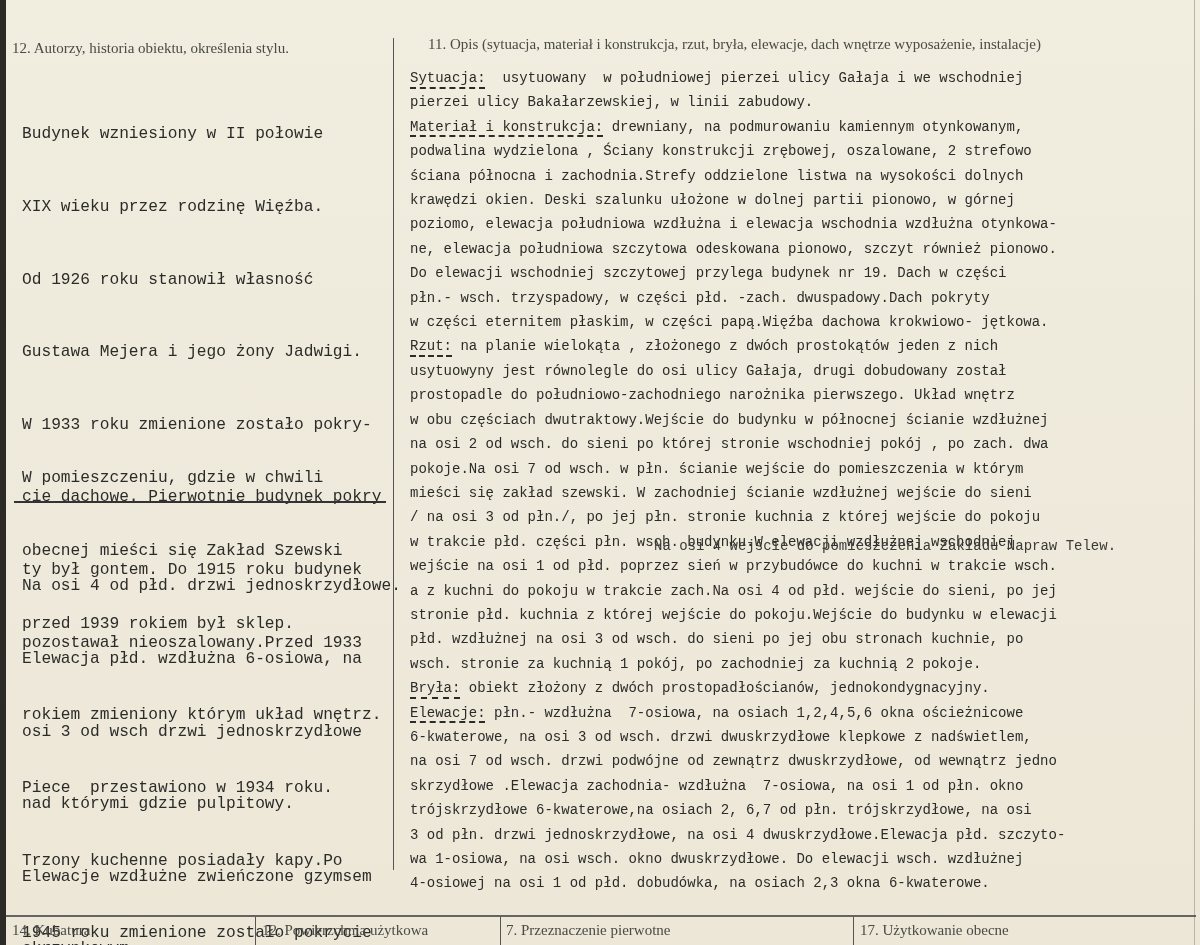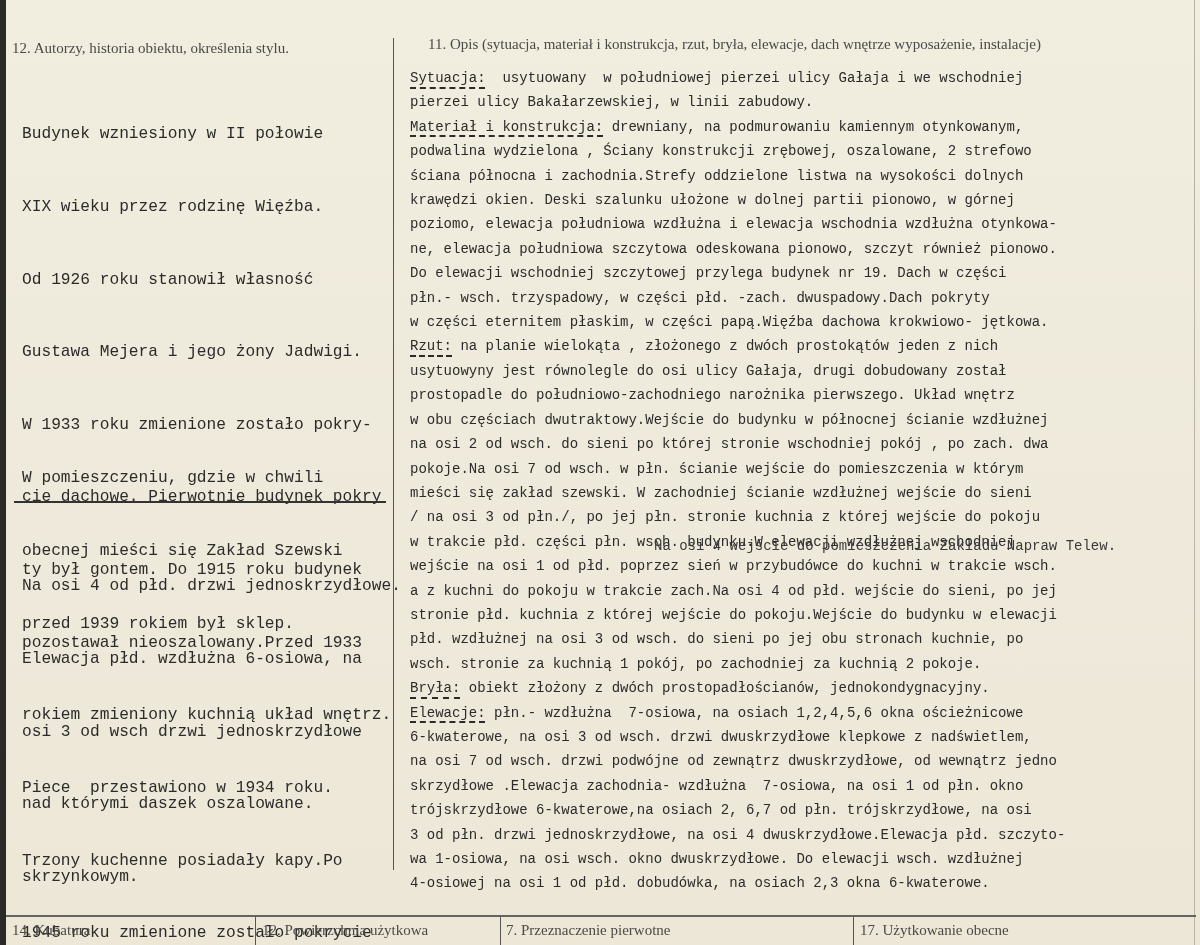--- a/index.html
+++ b/index.html
@@ -42,40 +42,41 @@
 
   <div class="tw tw-left" style="left:22px; top:74px;">
     <span class="line">Budynek wzniesiony w II połowie</span>
     <span class="line">XIX wieku przez rodzinę Więźba.</span>
     <span class="line">Od 1926 roku stanowił własność</span>
     <span class="line">Gustawa Mejera i jego żony Jadwigi.</span>
     <span class="line">W 1933 roku zmienione zostało pokry-</span>
     <span class="line">cie dachowe. Pierwotnie budynek pokry</span>
     <span class="line">ty był gontem. Do 1915 roku budynek</span>
     <span class="line">pozostawał nieoszalowany.Przed 1933</span>
-    <span class="line">rokiem zmieniony kuchnią układ wnętrz.</span>
+    <span class="line">rokiem zmieniony którym układ wnętrz.</span>
     <span class="line">Piece  przestawiono w 1934 roku.</span>
     <span class="line">Trzony kuchenne posiadały kapy.Po</span>
     <span class="line">1945 roku zmienione zostało pokrycie</span>
     
   </div>
 
   <div class="tw tw-left" style="left:22px; top:418px;">
     <span class="line">W pomieszczeniu, gdzie w chwili</span>
     <span class="line">obecnej mieści się Zakład Szewski</span>
     <span class="line">przed 1939 rokiem był sklep.</span>
   </div>
 
   <div class="hsep"></div>
 
   <div class="tw tw-left" style="left:22px; top:526px;">
     <span class="line">Na osi 4 od płd. drzwi jednoskrzydłowe.</span>
     <span class="line">Elewacja płd. wzdłużna 6-osiowa, na</span>
     <span class="line">osi 3 od wsch drzwi jednoskrzydłowe</span>
-    <span class="line">nad którymi daszek oszalowane.</span>
+    <span class="line">nad którymi gdzie pulpitowy.</span>
+    <span class="line">Elewacje wzdłużne zwieńczone gzymsem</span>
     <span class="line">skrzynkowym.</span>
     
     
     
     
     
     
     
     
   </div>

